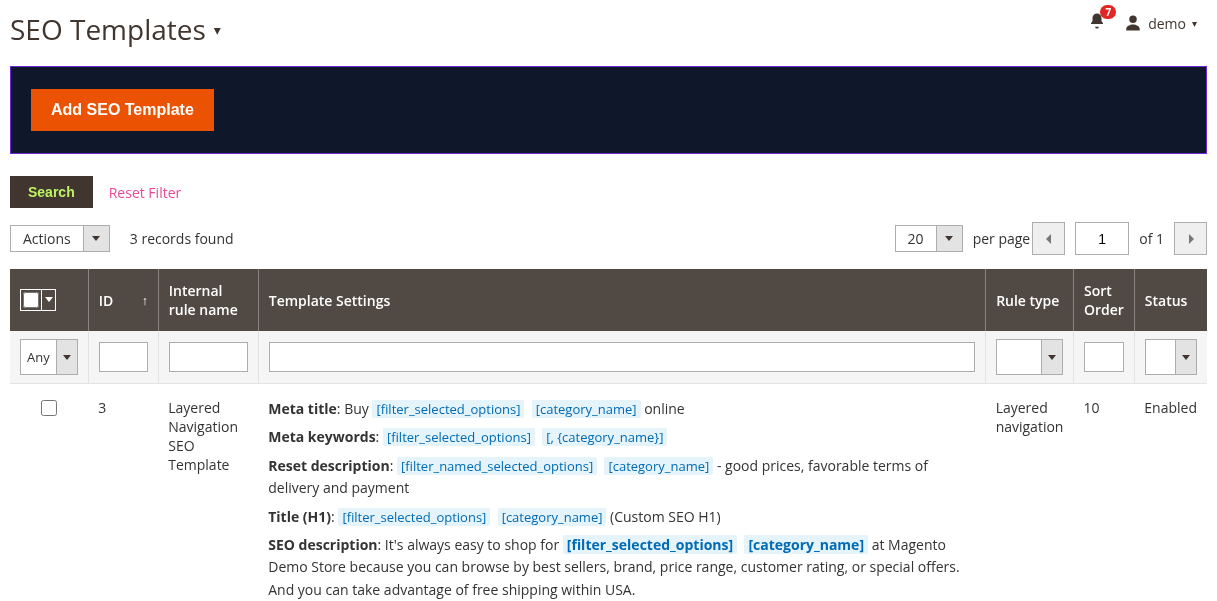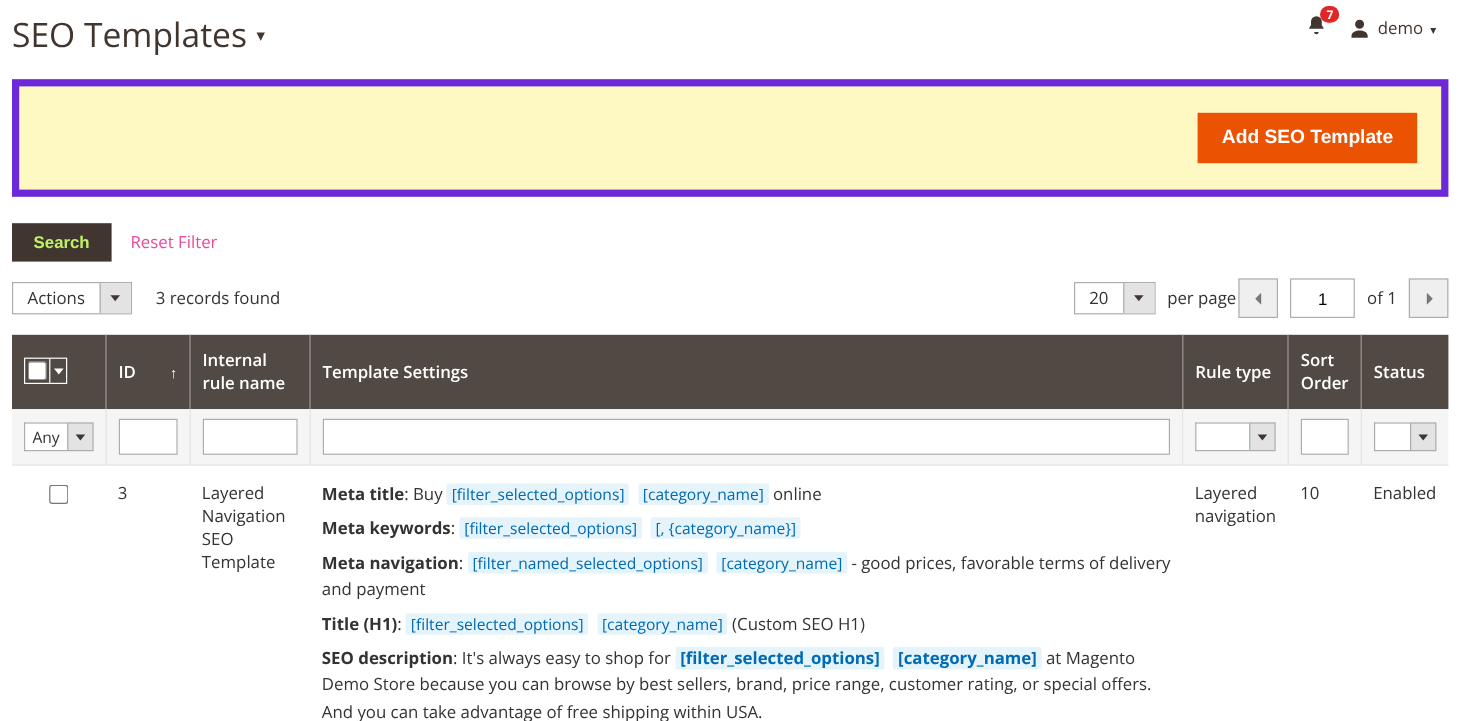--- a/index.html
+++ b/index.html
@@ -9,21 +9,21 @@
   .page-title-wrap { display: flex; align-items: center; gap: 8px; }
   .page-title { font-size: 28px; font-weight: 400; color: #41362f; }
   .title-caret { font-size: 14px; color: #41362f; cursor: pointer; }
   .user-area { display: flex; align-items: center; gap: 18px; padding-top: 2px; }
   .notif { position: relative; cursor: pointer; }
   .notif svg { width: 18px; height: 18px; fill: #41362f; }
   .notif-badge { position: absolute; top: -7px; right: -10px; background: #e22626; color: #fff; font-size: 10px; font-weight: 700; border-radius: 9px; padding: 1px 5px; line-height: 1.2; }
   .user-menu { display: flex; align-items: center; gap: 6px; cursor: pointer; color: #41362f; }
   .user-menu svg.person { width: 18px; height: 18px; fill: #41362f; }
   .user-menu .caret { font-size: 10px; }
-  .action-bar { background: #fef9c3; border: 6px solid #6d28d9; margin: 8px 10px 22px 10px; padding: 22px 20px; display: flex; justify-content: flex-end; }
+  .action-bar { background: #0f172a; border: 1px solid #6d28d9; margin: 8px 10px 22px 10px; padding: 22px 20px; display: flex; justify-content: flex-start; }
   .btn-primary { background: #eb5202; color: #fff; border: none; padding: 12px 20px; font-size: 16px; font-weight: 600; cursor: pointer; }
   .filter-row { display: flex; align-items: center; gap: 16px; padding: 0 10px 14px 10px; }
   .btn-dark { background: #41362f; color: #bef264; border: none; padding: 8px 18px; font-size: 14px; font-weight: 600; cursor: pointer; }
   .link { color: #ec4899; text-decoration: none; cursor: pointer; font-size: 14px; }
   .controls-row { display: flex; align-items: center; justify-content: space-between; padding: 0 10px 14px 10px; }
   .controls-left { display: flex; align-items: center; gap: 20px; }
   .controls-right { display: flex; align-items: center; gap: 2px; }
   .select-like { display: inline-flex; align-items: stretch; border: 1px solid #adadad; background: #fff; height: 27px; }
   .select-like .lbl { padding: 6px 12px; display: flex; align-items: center; }
   .select-like .dd { width: 26px; background: #e3e3e3; border-left: 1px solid #adadad; display: flex; align-items: center; justify-content: center; cursor: pointer; }
@@ -45,21 +45,21 @@
   .th-status { width: 60px; }
   .col-check-inner { display: inline-flex; align-items: center; border: 1px solid #fff; }
   .col-check-inner input { width: 16px; height: 16px; margin: 2px; }
   .col-check-inner .dd2 { width: 14px; height: 20px; display: flex; align-items: center; justify-content: center; border-left: 1px solid #fff; cursor: pointer; }
   .col-check-inner .dd2 .caret-down { border-top-color: #fff; }
   .th-id-inner { display: flex; justify-content: space-between; align-items: center; }
   .sort-arrow { font-size: 12px; }
   tr.filter-inputs td { background: #f5f5f5; padding: 8px 10px; border-right: 1px solid #e3e3e3; border-bottom: 1px solid #e3e3e3; }
   tr.filter-inputs td:last-child { border-right: none; }
   tr.filter-inputs input.fi { width: 100%; height: 30px; border: 1px solid #adadad; padding: 0 6px; font-size: 13px; }
-  tr.filter-inputs .sel-any { display: flex; height: 24px; }
+  tr.filter-inputs .sel-any { display: flex; height: 36px; }
   tr.filter-inputs .sel-any .lbl { flex: 1; border: 1px solid #adadad; border-right: none; padding: 4px 6px; font-size: 13px; background: #fff; display: flex; align-items: center; }
   tr.filter-inputs .sel-any .dd { width: 22px; background: #e3e3e3; border: 1px solid #adadad; display: flex; align-items: center; justify-content: center; cursor: pointer; }
   tr.data-row td { padding: 14px 10px; vertical-align: top; font-size: 14px; color: #333; border-bottom: 1px solid #e3e3e3; }
   tr.data-row td.check-td { text-align: center; }
   tr.data-row input[type=checkbox] { width: 16px; height: 16px; margin-top: 2px; }
   .settings-block { line-height: 1.6; }
   .settings-block p { margin-bottom: 6px; }
   .settings-block b { font-weight: 700; color: #333; }
   .token { background: #e5f3fa; color: #006bb4; padding: 0 4px; border-radius: 2px; font-size: 13px; }
   .token-bold { background: #e5f3fa; color: #006bb4; padding: 0 4px; border-radius: 2px; font-weight: 700; font-size: 14px; }
@@ -202,21 +202,21 @@
               <b>Meta title</b><span>: Buy </span>
               <span class="token">[filter_selected_options]</span>&nbsp;
               <span class="token">[category_name]</span><span> online</span>
             </p>
             <p>
               <b>Meta keywords</b><span>: </span>
               <span class="token">[filter_selected_options]</span>&nbsp;
               <span class="token">[, {category_name}]</span>
             </p>
             <p>
-              <b>Meta navigation</b><span>: </span>
+              <b>Reset description</b><span>: </span>
               <span class="token">[filter_named_selected_options]</span>&nbsp;
               <span class="token">[category_name]</span><span> - good prices, favorable terms of delivery and payment</span>
             </p>
             <p>
               <b>Title (H1)</b><span>: </span>
               <span class="token">[filter_selected_options]</span>&nbsp;
               <span class="token">[category_name]</span><span> (Custom SEO H1)</span>
             </p>
             <p>
               <b>SEO description</b><span>: It's always easy to shop for </span>

